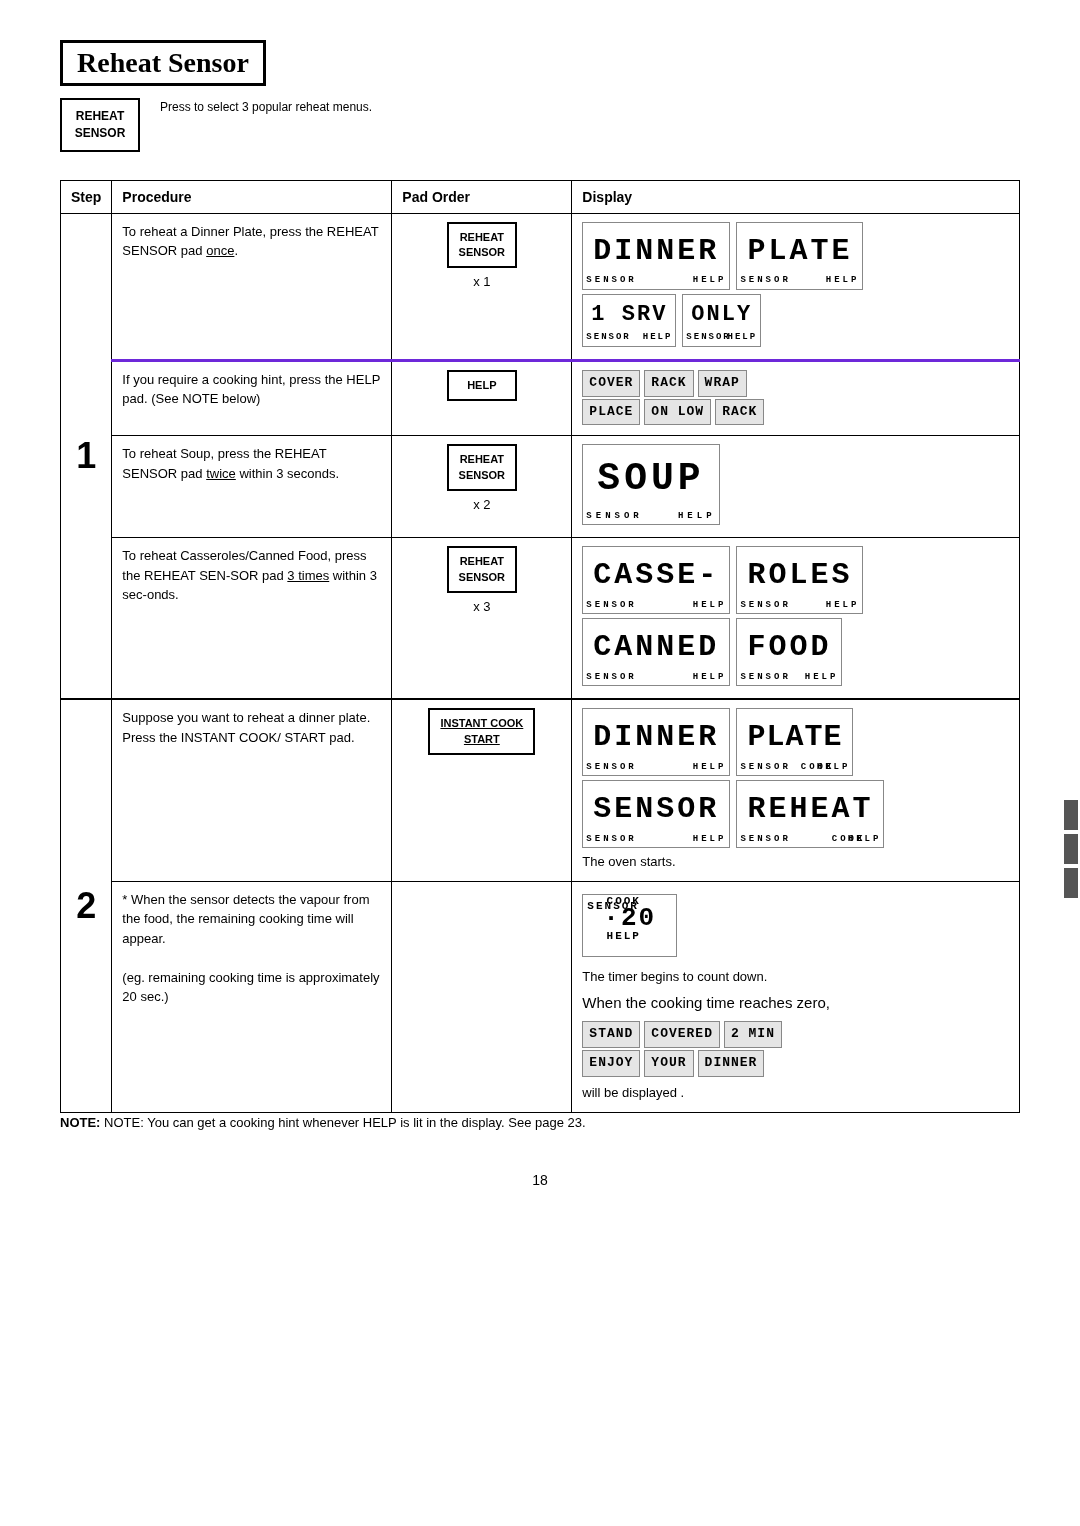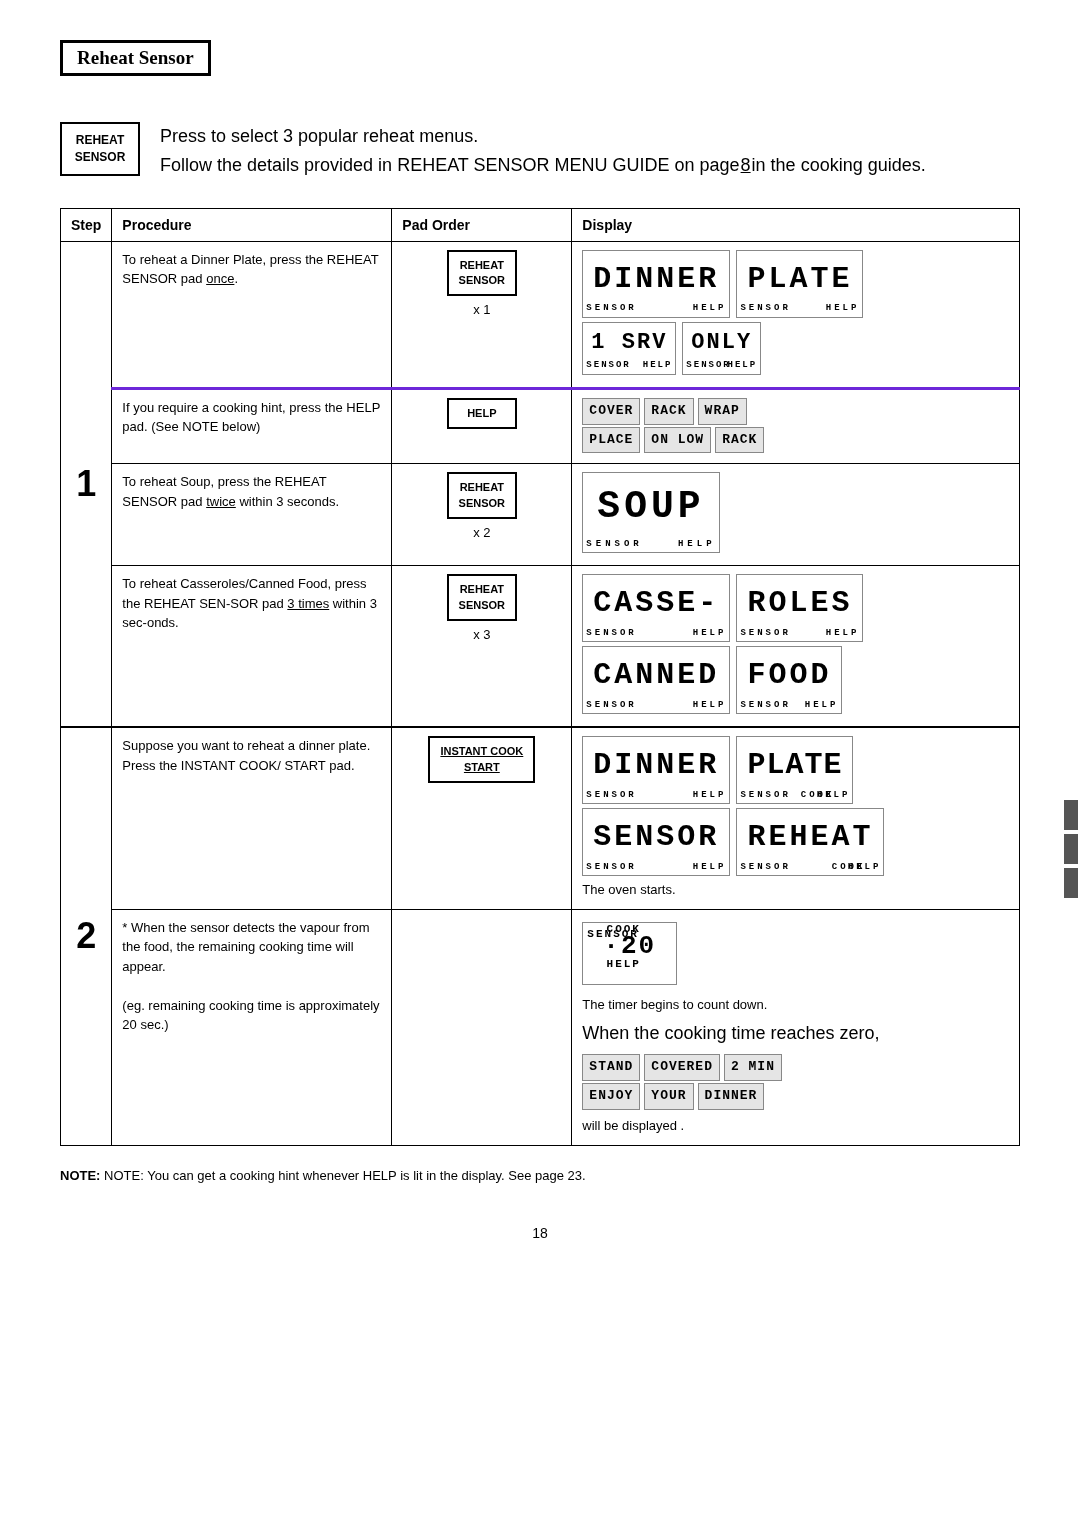--- a/index.html
+++ b/index.html
@@ -8,48 +8,48 @@
       min-height: 1526px;
       background: #fff;
       font-family: Arial, Helvetica, sans-serif;
       font-size: 15px;
       color: #000;
       padding: 40px 60px;
     }
 
     
     .page-title {
-      font-size: 19px;
+      font-size: 28px;
       font-weight: bold;
       font-family: Georgia, serif;
       border: 3px solid #000;
       display: inline-block;
       padding: 4px 14px;
-      margin-bottom: 46px;
+      margin-bottom: 12px;
     }
 
     
     .intro-section {
       display: flex;
       align-items: flex-start;
       margin-bottom: 28px;
       gap: 20px;
     }
     .reheat-sensor-btn {
       border: 2px solid #000;
       padding: 8px 12px;
       text-align: center;
       font-size: 12px;
       font-weight: bold;
       min-width: 80px;
       line-height: 1.4;
       flex-shrink: 0;
     }
     .intro-text {
-      font-size: 18px;
+      font-size: 12px;
       line-height: 1.6;
     }
 
     
     .main-table {
       width: 100%;
       border-collapse: collapse;
       border: 1px solid #000;
       padding-left: 34px;
     }
@@ -151,21 +151,20 @@
       padding: 2px 6px;
       font-family: 'Courier New', monospace;
       font-size: 13px;
       font-weight: bold;
       letter-spacing: 1px;
       display: inline-block;
     }
 
     
     .note-section {
-      margin-top: 20px;
       font-size: 13px;
       line-height: 1.5;
     }
     .note-section strong { font-weight: bold; }
 
     
     .page-num {
       text-align: center;
       margin-top: 40px;
       font-size: 14px;
@@ -210,21 +209,20 @@
 <div class="page-title">Reheat Sensor</div>
 
 
 <div class="intro-section">
   <div class="reheat-sensor-btn">
     <span>REHEAT</span><br>
     <span>SENSOR</span>
   </div>
   <div class="intro-text">
     <p><span>Press to select 3 popular reheat menus.</span></p>
-    <p><span>Follow the details provided in REHEAT SENSOR MENU GUIDE on page</span><span style="text-decoration:underline;margin:0 1px;">8</span><span>in the cooking guides.</span></p>
   </div>
 </div>
 
 
 <table class="main-table">
   <thead>
     <tr>
       <th class="th-step">Step</th>
       <th class="th-procedure">Procedure</th>
       <th class="th-padorder">Pad Order</th>
@@ -394,21 +392,21 @@
       <td></td>
       <td class="display-cell">
         <div style="margin-bottom:6px;">
           <div class="countdown-box" style="position:relative;padding-bottom:16px;">
             <span style="font-size:11px;position:absolute;top:3px;left:4px;">SENSOR</span>
             <span style="padding: 0 8px;">·20</span>
             <span style="font-size:11px;position:absolute;bottom:10px;left:50%;transform:translateX(-50%);">COOK &nbsp;&nbsp;&nbsp; HELP</span>
           </div>
         </div>
         <p style="font-size:13px;margin-bottom:4px;">The timer begins to count down.</p>
-        <p style="font-size:18px;margin-bottom:6px;">When the cooking time reaches zero,</p>
+        <p style="font-size:15px;margin-bottom:6px;">When the cooking time reaches zero,</p>
         <div class="lcd-small-row">
           <div class="lcd-small">STAND</div>
           <div class="lcd-small">COVERED</div>
           <div class="lcd-small">2 MIN</div>
         </div>
         <div class="lcd-small-row" style="margin-bottom:6px;">
           <div class="lcd-small">ENJOY</div>
           <div class="lcd-small">YOUR</div>
           <div class="lcd-small">DINNER</div>
         </div>

